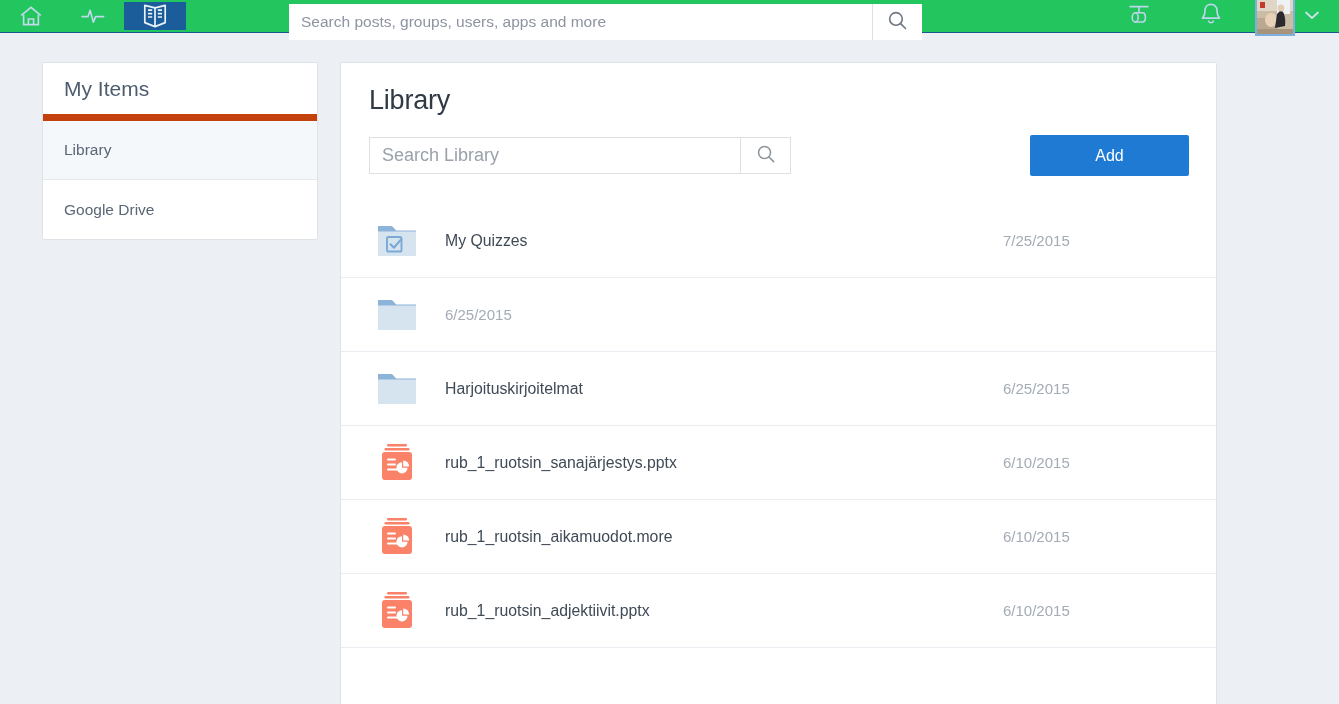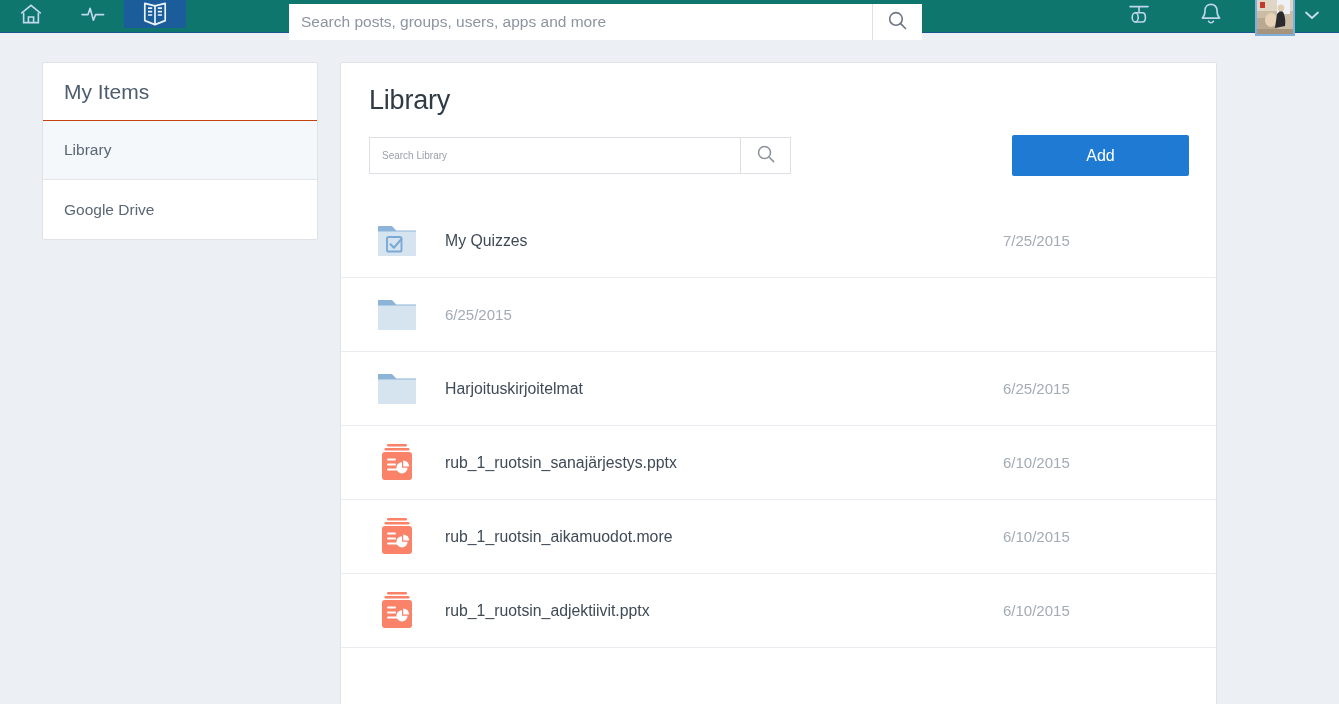--- a/index.html
+++ b/index.html
@@ -7,24 +7,24 @@
     width: 1339px; height: 704px;
     background: #eceff3;
     font-family: "Liberation Sans", sans-serif;
     overflow: hidden;
   }
 
   
   .topbar {
     position: relative;
     height: 33px;
-    background: #0f766e;
+    background: #22c55e;
     border-bottom: 1px solid #19578f;
     display: flex;
-    align-items: flex-start;
+    align-items: center;
   }
   .nav-left { display: flex; align-items: stretch; }
   .nav-btn {
     width: 62px;
     display: flex;
     align-items: center;
     justify-content: center;
   }
   .nav-btn.active { background: #1b5d9b; }
   .nav-btn svg { display: block; }
@@ -102,21 +102,21 @@
     border: 1px solid #dfe3e8;
     border-radius: 2px;
   }
   .sidebar-header {
     height: 58px;
     display: flex;
     align-items: center;
     padding-left: 21px;
     font-size: 21px;
     color: #4d5c6e;
-    border-bottom: 1px solid #c2410c;
+    border-bottom: 7px solid #c2410c;
   }
   .side-item {
     height: 59px;
     display: flex;
     align-items: center;
     padding-left: 21px;
     font-size: 15.5px;
     color: #5a6776;
     border-bottom: 1px solid #e4e8ed;
     cursor: pointer;
@@ -151,35 +151,35 @@
     height: 37px;
     border: 1px solid #dcdfe4;
     display: flex;
     align-items: stretch;
     background: #fff;
   }
   .lib-search input {
     flex: 1;
     border: 0; outline: none;
     padding: 0 12px;
-    font-size: 10px;
+    font-size: 18px;
     color: #4a4a4a;
     font-family: "Liberation Sans", sans-serif;
   }
   .lib-search input::placeholder { color: #9aa1ab; }
   .lib-search .go {
     width: 50px;
     border-left: 1px solid #dcdfe4;
     display: flex; align-items: center; justify-content: center;
     cursor: pointer;
   }
   .add-btn {
     position: absolute;
     right: 27px; top: 72px;
-    width: 177px; height: 41px;
+    width: 159px; height: 41px;
     background: #1f7ad4;
     color: #fff;
     border: 0;
     border-radius: 2px;
     font-size: 16px;
     font-family: "Liberation Sans", sans-serif;
     cursor: pointer;
   }
 
   

